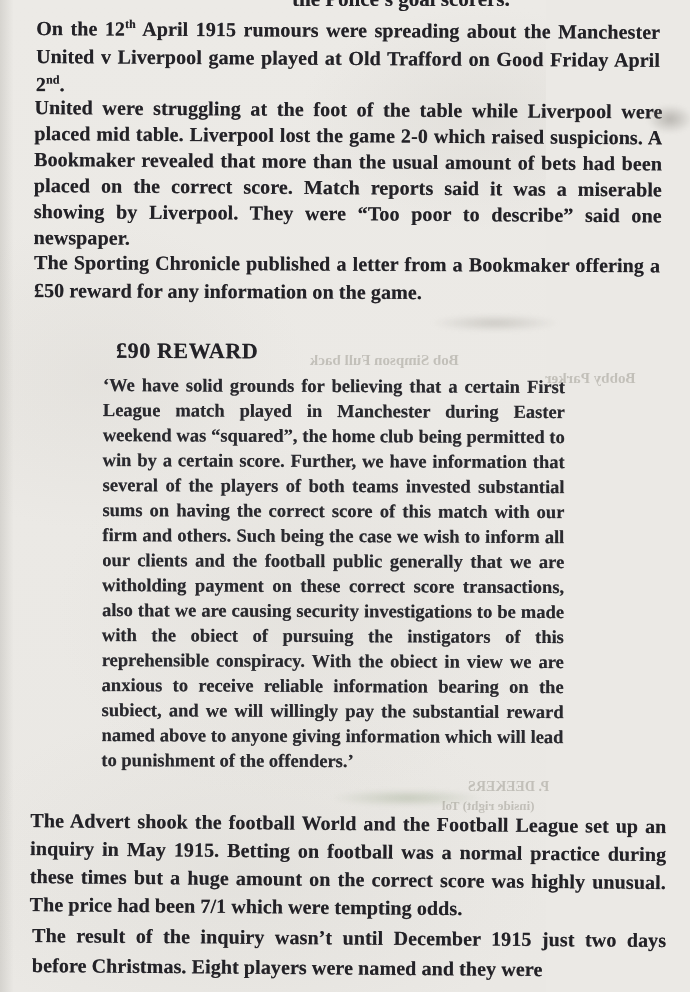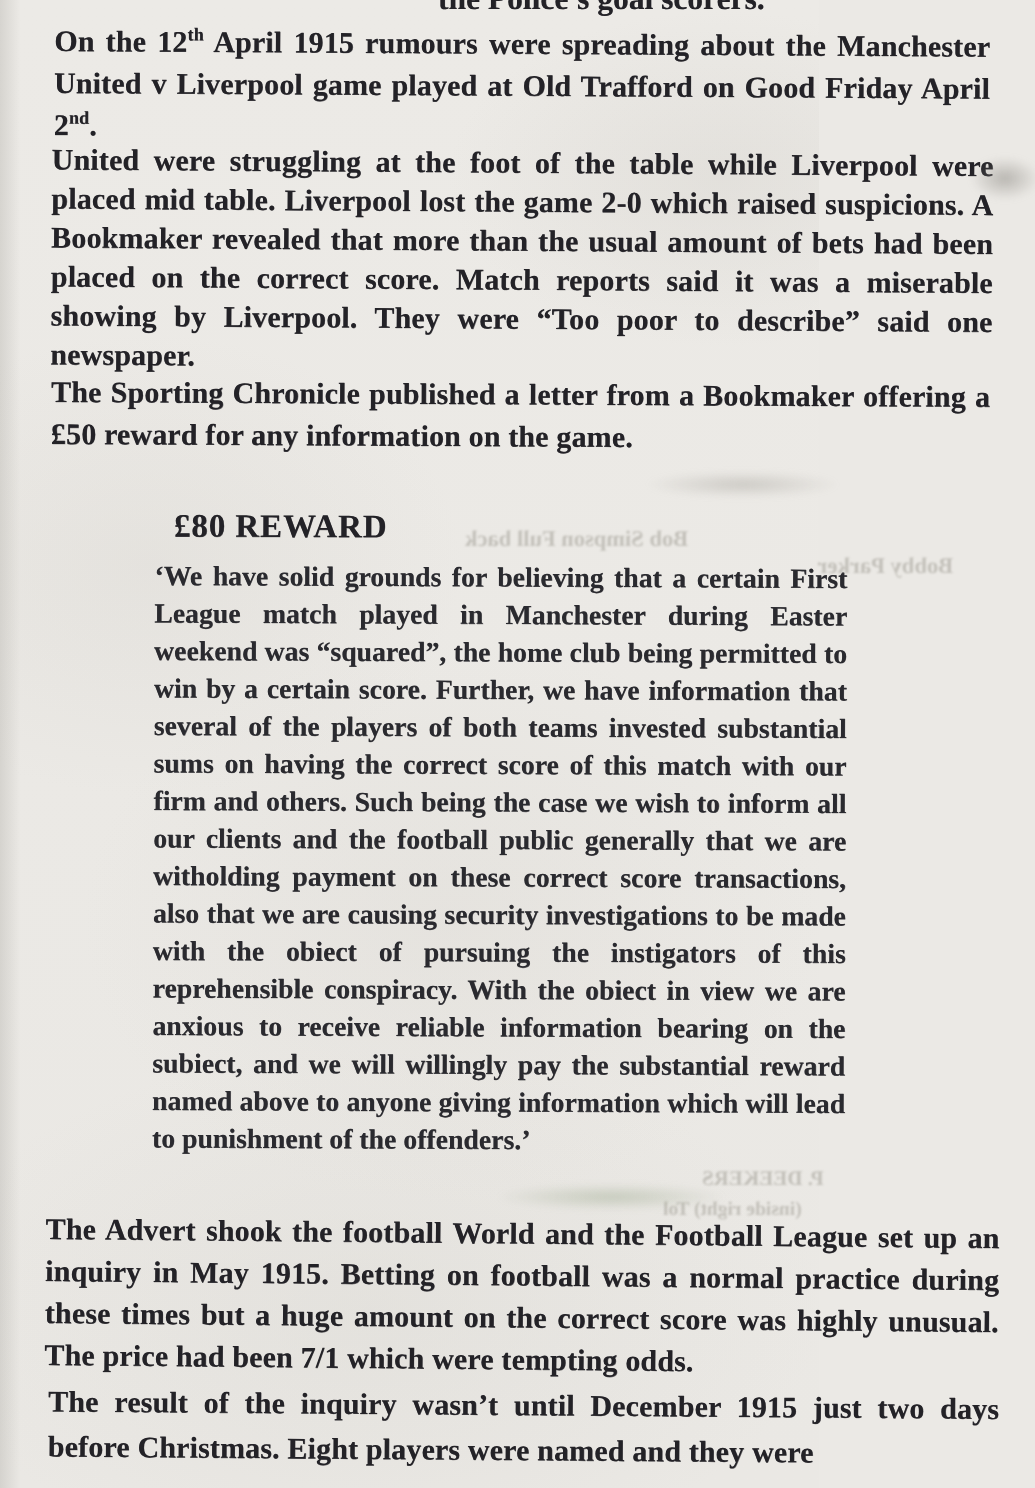--- a/index.html
+++ b/index.html
@@ -73,21 +73,21 @@
   <div class="clip-top">
     <span>the Police's goal scorers.</span>
   </div>
 
   <p class="para p1"><span>On the 12</span><sup>th</sup><span> April 1915 rumours were spreading about the Manchester United v Liverpool game played at Old Trafford on Good Friday April 2</span><sup>nd</sup><span>.</span></p>
 
   <p class="para p2">United were struggling at the foot of the table while Liverpool were placed mid table.  Liverpool lost the game 2-0 which raised suspicions. A Bookmaker revealed that more than the usual amount of bets had been placed on the correct score.  Match reports said it was a miserable showing by Liverpool. They were “Too poor to describe” said one newspaper.</p>
 
   <p class="para p3">The Sporting Chronicle published a letter from a Bookmaker offering a £50 reward for any information on the game.</p>
 
-  <h2 class="reward">£80 REWARD</h2>
+  <h2 class="reward">£90 REWARD</h2>
 
   <div class="letter">‘We have solid grounds for believing that a certain First League match played in Manchester during Easter weekend was “squared”, the home club being permitted to win by a certain score. Further, we have information that several of the players of both teams invested substantial sums on having the correct score of this match with our firm and others. Such being the case we wish to inform all our clients and the football public generally that we are witholding payment on these correct score transactions, also that we are causing security investigations to be made with the obiect of pursuing the instigators of this reprehensible conspiracy. With the obiect in view we are anxious to receive reliable information bearing on the subiect, and we will willingly pay the substantial reward named above to anyone giving information which will lead to punishment of the offenders.’</div>
 
   <p class="para p4">The Advert shook the football World and the Football League set up an inquiry in May 1915. Betting on football was a normal practice during these times but a huge amount on the correct score was highly unusual. The price had been 7/1 which were tempting odds.</p>
 
   <p class="para p5">The result of the inquiry wasn’t until December 1915 just two days before Christmas. Eight players were named and they were</p>
 
   <div id="bleed-layer">
       <span class="bleed" style="left: 310px; top: 352px; font-size: 15px;">Bob Simpson  Full back</span>
       <span class="bleed" style="left: 545px; top: 370px; font-size: 15px;">Bobby Parker</span>

